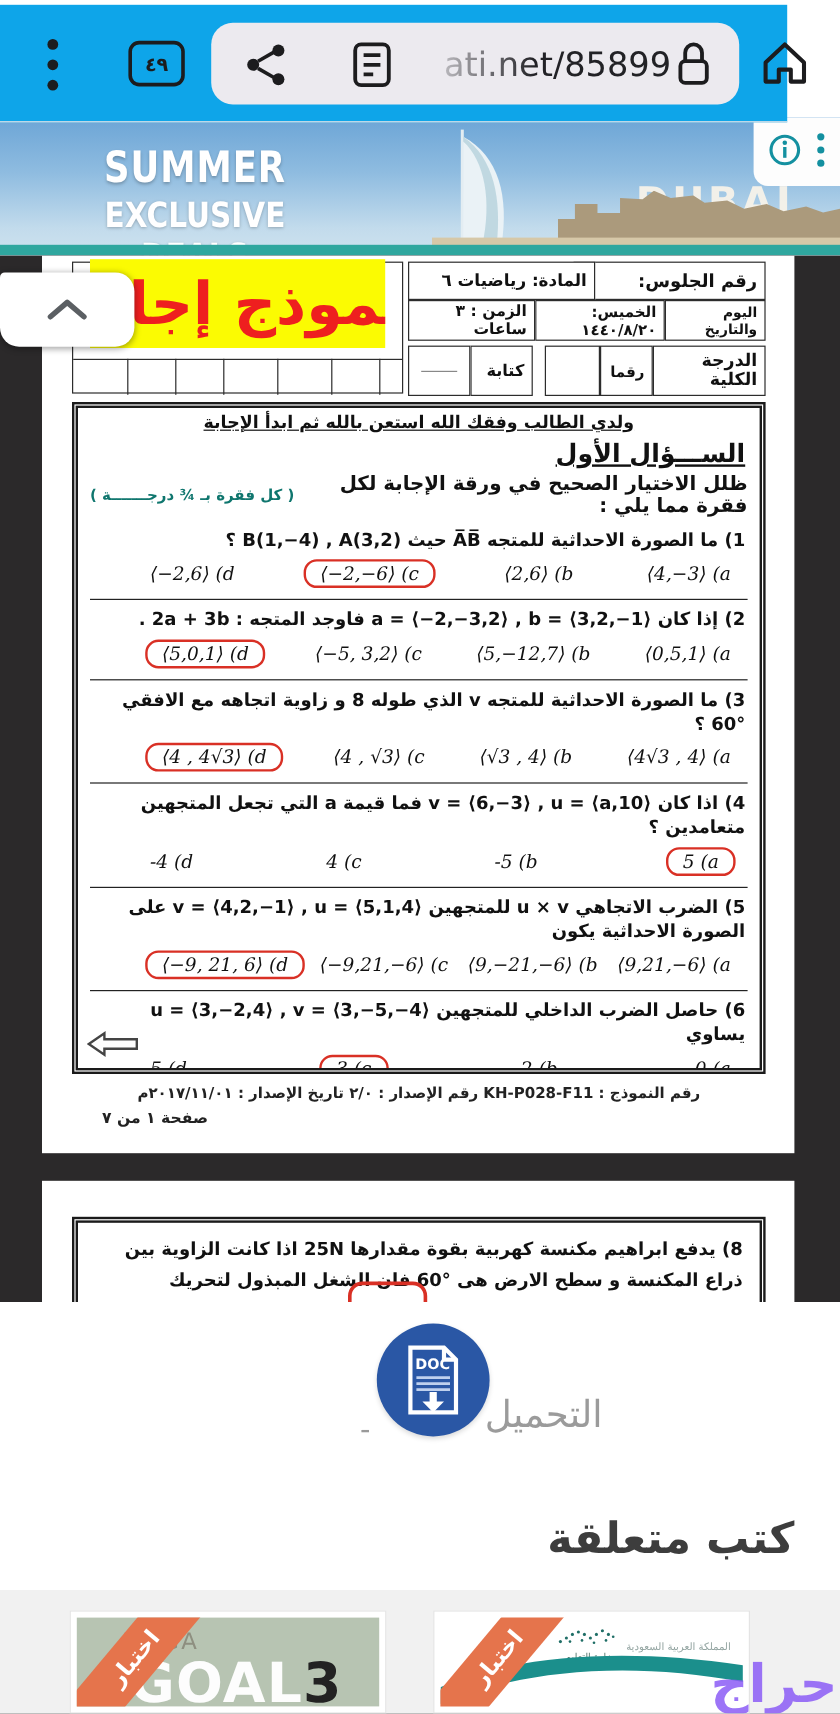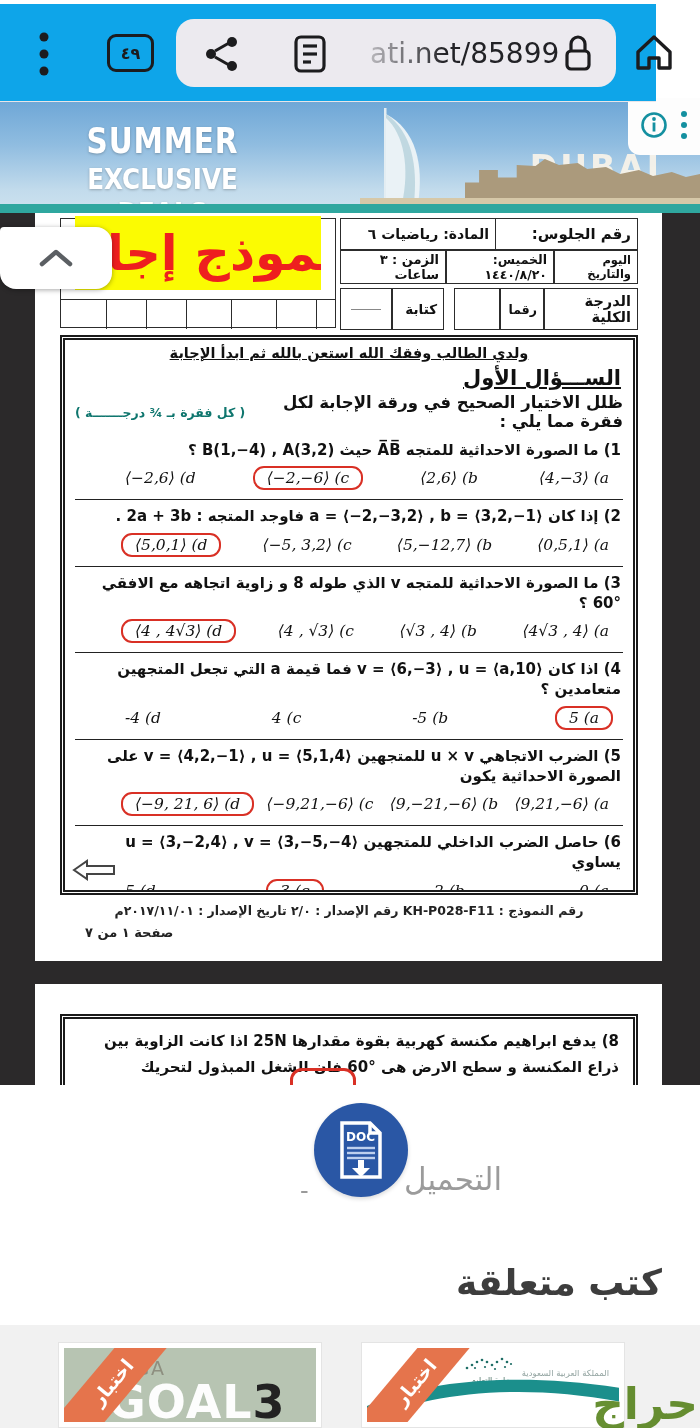--- a/index.html
+++ b/index.html
@@ -88,21 +88,21 @@
   .mega { position:absolute; left:38px; top:9px; color:#8e8f80; font-size:19px; letter-spacing:2px; }
   .goal { position:absolute; left:44px; top:30px; color:#fdfdfd; font-size:46px; font-weight:800; letter-spacing:1px; border-bottom:5px solid #fdfdfd; line-height:1.05; }
   .goal .g3 { color:#222; }
   .ribbon { position:absolute; left:-52px; top:14px; width:200px; height:40px; background:#e5744c; transform:rotate(-50deg); display:flex; align-items:center; justify-content:center; z-index:3; }
   .ribbon span { color:#fff; font-size:19px; font-weight:bold; direction:rtl; }
   .cover2 { background:#fff; }
   .country { position:absolute; right:10px; top:20px; font-size:8.5px; color:#94a5a2; direction:rtl; }
   .ministry { position:absolute; left:104px; top:28px; font-size:8px; color:#53766b; direction:rtl; }
   .logo-dots { position:absolute; left:96px; top:6px; }
   .swoosh { position:absolute; left:0; bottom:-6px; }
-  .wm { position:absolute; right:2px; top:1378px; font-size:44px; font-weight:800; color:#4d7c0f; opacity:.85; direction:rtl; letter-spacing:2px; z-index:6; }
+  .wm { position:absolute; right:2px; top:1378px; font-size:44px; font-weight:800; color:#8b5cf6; opacity:.85; direction:rtl; letter-spacing:2px; z-index:6; }
 </style>
 </head>
 <body>
 
 <div class="screen">
 
   <div class="toolbar">
     <div class="urlpill"></div>
     <span class="menu-dots">
       <svg width="12" height="46" viewBox="0 0 12 46">

